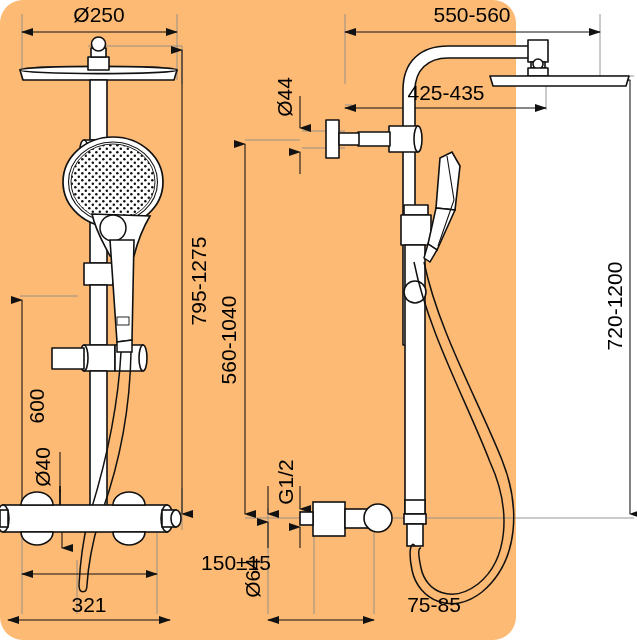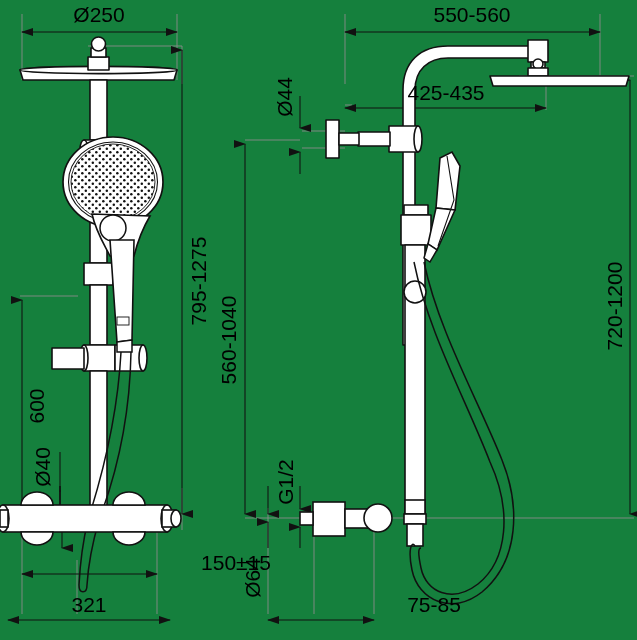--- a/index.html
+++ b/index.html
@@ -1,17 +1,17 @@
 <!DOCTYPE html>
 <html><head>
 <meta charset="utf-8">
 <style>
   html,body{margin:0;padding:0;background:#ffffff;}
   body{width:637px;height:640px;overflow:hidden;font-family:"Liberation Sans",sans-serif;}
-  #sheet{position:relative;width:637px;height:640px;background:#15803d;}
+  #sheet{position:relative;width:516px;height:640px;background:#fdba74;border-radius:23px;}
   svg{display:block;}
   .dimtext{font-family:"Liberation Sans",sans-serif;font-size:21px;fill:#000000;}
 </style>
 </head>
 <body>
 
 <div id="sheet">
 <svg width="637" height="640" viewBox="0 0 637 640" xmlns="http://www.w3.org/2000/svg">
   <defs>
     <marker id="ar" markerWidth="12" markerHeight="8" refX="11" refY="4" orient="auto" markerUnits="userSpaceOnUse">

